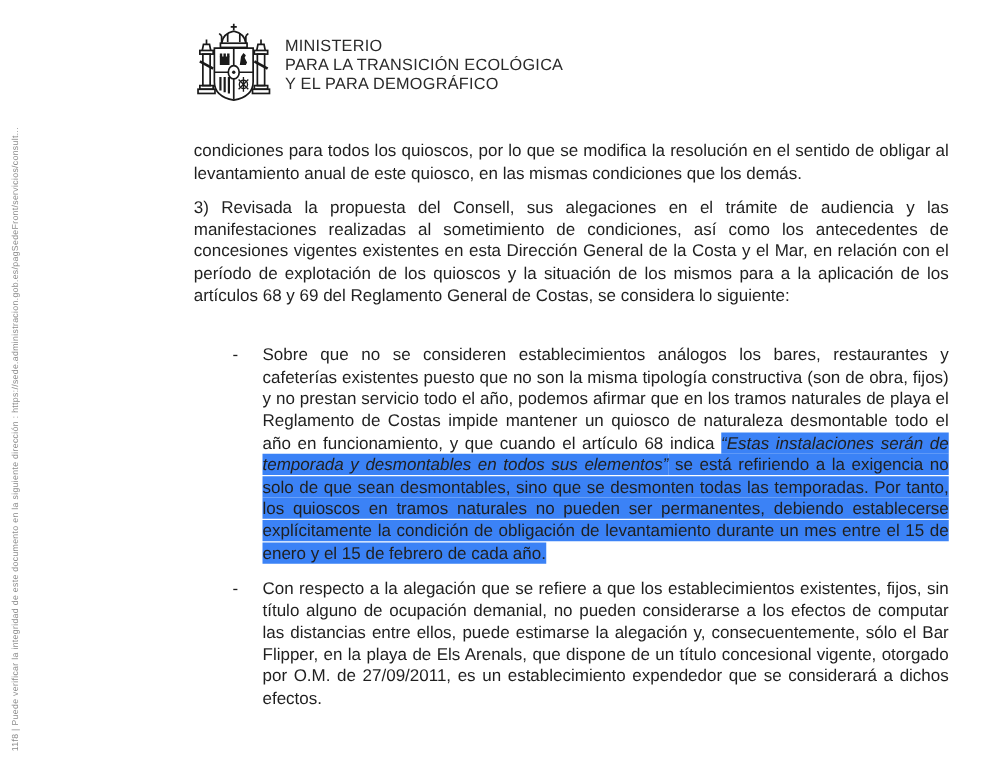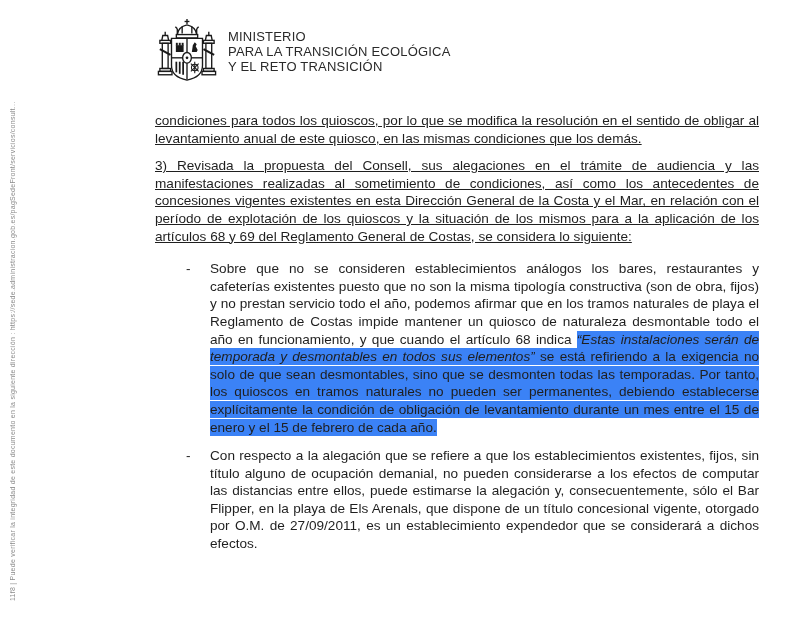--- a/index.html
+++ b/index.html
@@ -44,22 +44,22 @@
   
   .doc {
     position: absolute;
     left: 155px; top: 112px;
     width: 604px;
     font-size: 13.6px;
     line-height: 17.6px;
     text-align: justify;
     color: #1f1f1f;
   }
-  .para { margin-bottom: 10px; text-decoration: underline; }
-  .para.last-before-list { margin-bottom: 15px; }
+  .para { margin-bottom: 10px; }
+  .para.last-before-list { margin-bottom: 30px; }
   .bullet {
     position: relative;
     padding-left: 55px;
     margin-bottom: 11px;
   }
   .bullet .dash {
     position: absolute;
     left: 31px; top: 0;
   }
   .hl {
@@ -136,21 +136,21 @@
 
       <ellipse cx="32" cy="41" rx="4.5" ry="5.5" fill="#ffffff"></ellipse>
       <circle cx="32" cy="41" r="1.4" fill="#1a1a1a" stroke="none"></circle>
     </g>
   </svg>
 </div>
 
 <div class="ministry-block">
   <div>MINISTERIO</div>
   <div>PARA LA TRANSICIÓN ECOLÓGICA</div>
-  <div>Y EL RETO TRANSICIÓN</div>
+  <div>Y EL PARA DEMOGRÁFICO</div>
 </div>
 
 <div class="doc">
 
   <p class="para">condiciones para todos los quioscos, por lo que se modifica la resolución en el sentido de obligar al levantamiento anual de este quiosco, en las mismas condiciones que los demás.</p>
 
   <p class="para last-before-list">3) Revisada la propuesta del Consell, sus alegaciones en el trámite de audiencia y las manifestaciones realizadas al sometimiento de condiciones, así como los antecedentes de concesiones vigentes existentes en esta Dirección General de la Costa y el Mar, en relación con el período de explotación de los quioscos y la situación de los mismos para a la aplicación de los artículos 68 y 69 del Reglamento General de Costas, se considera lo siguiente:</p>
 
   <div class="bullet">
     <span class="dash">-</span>

